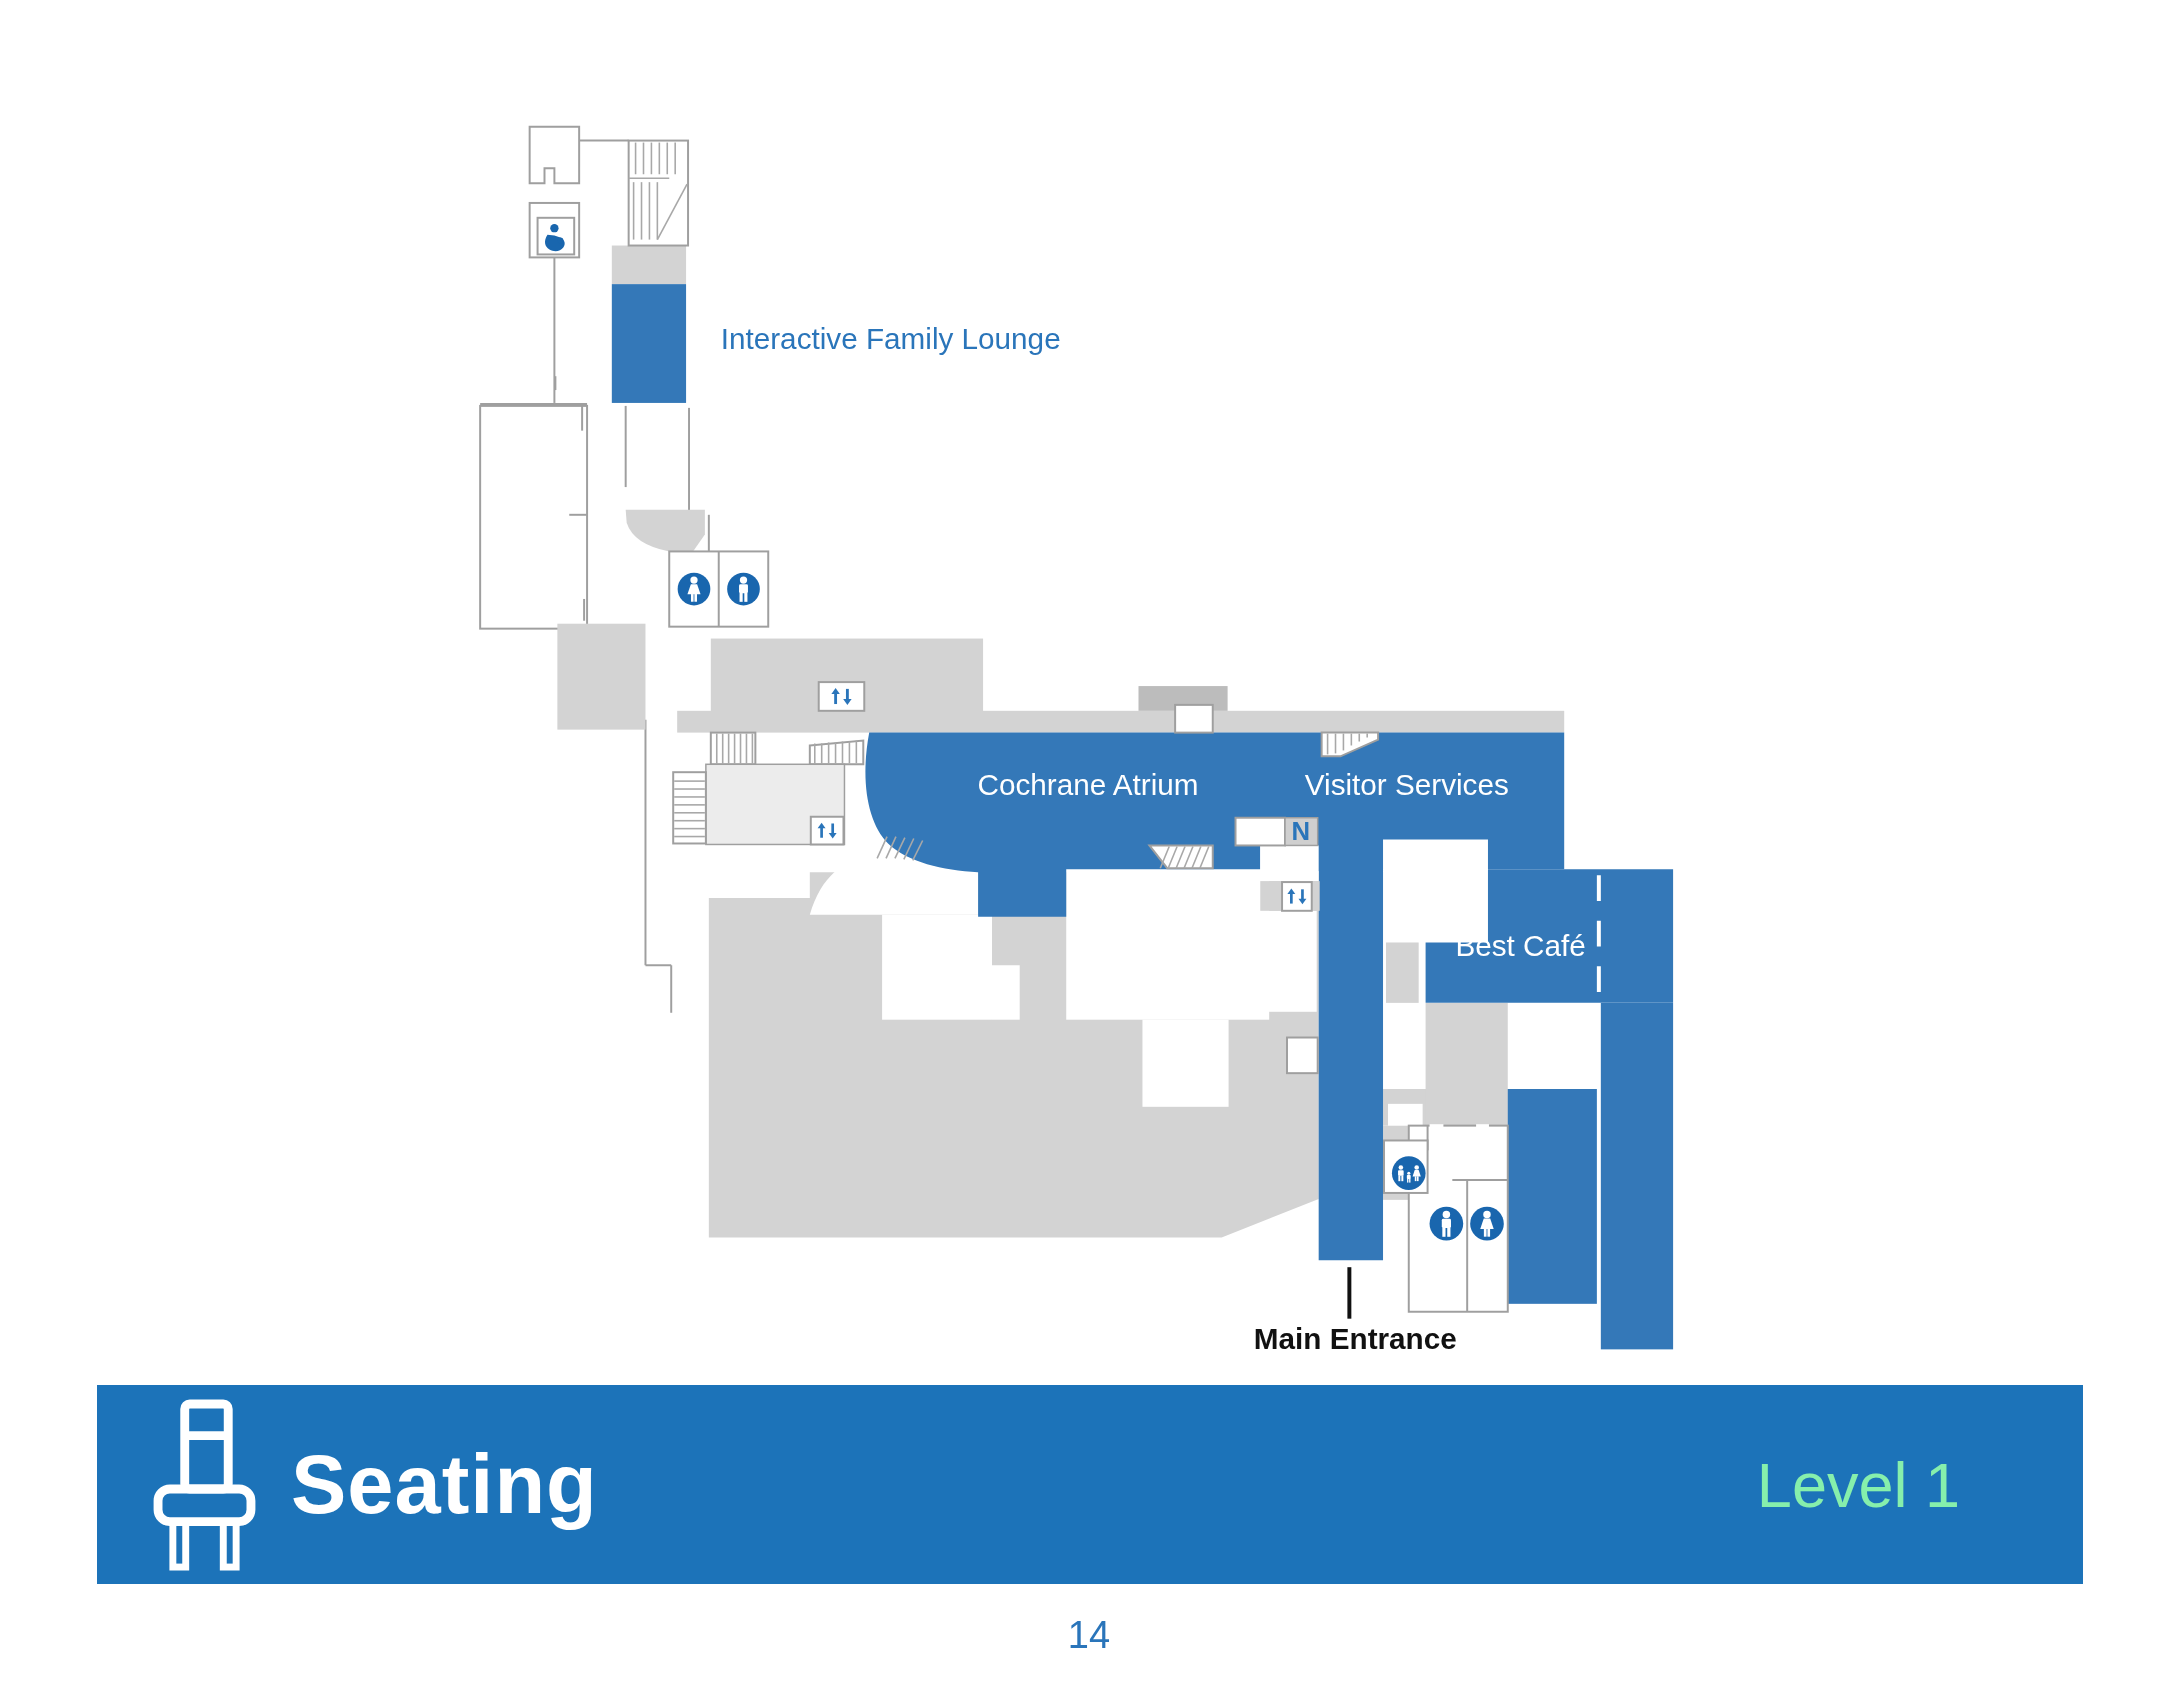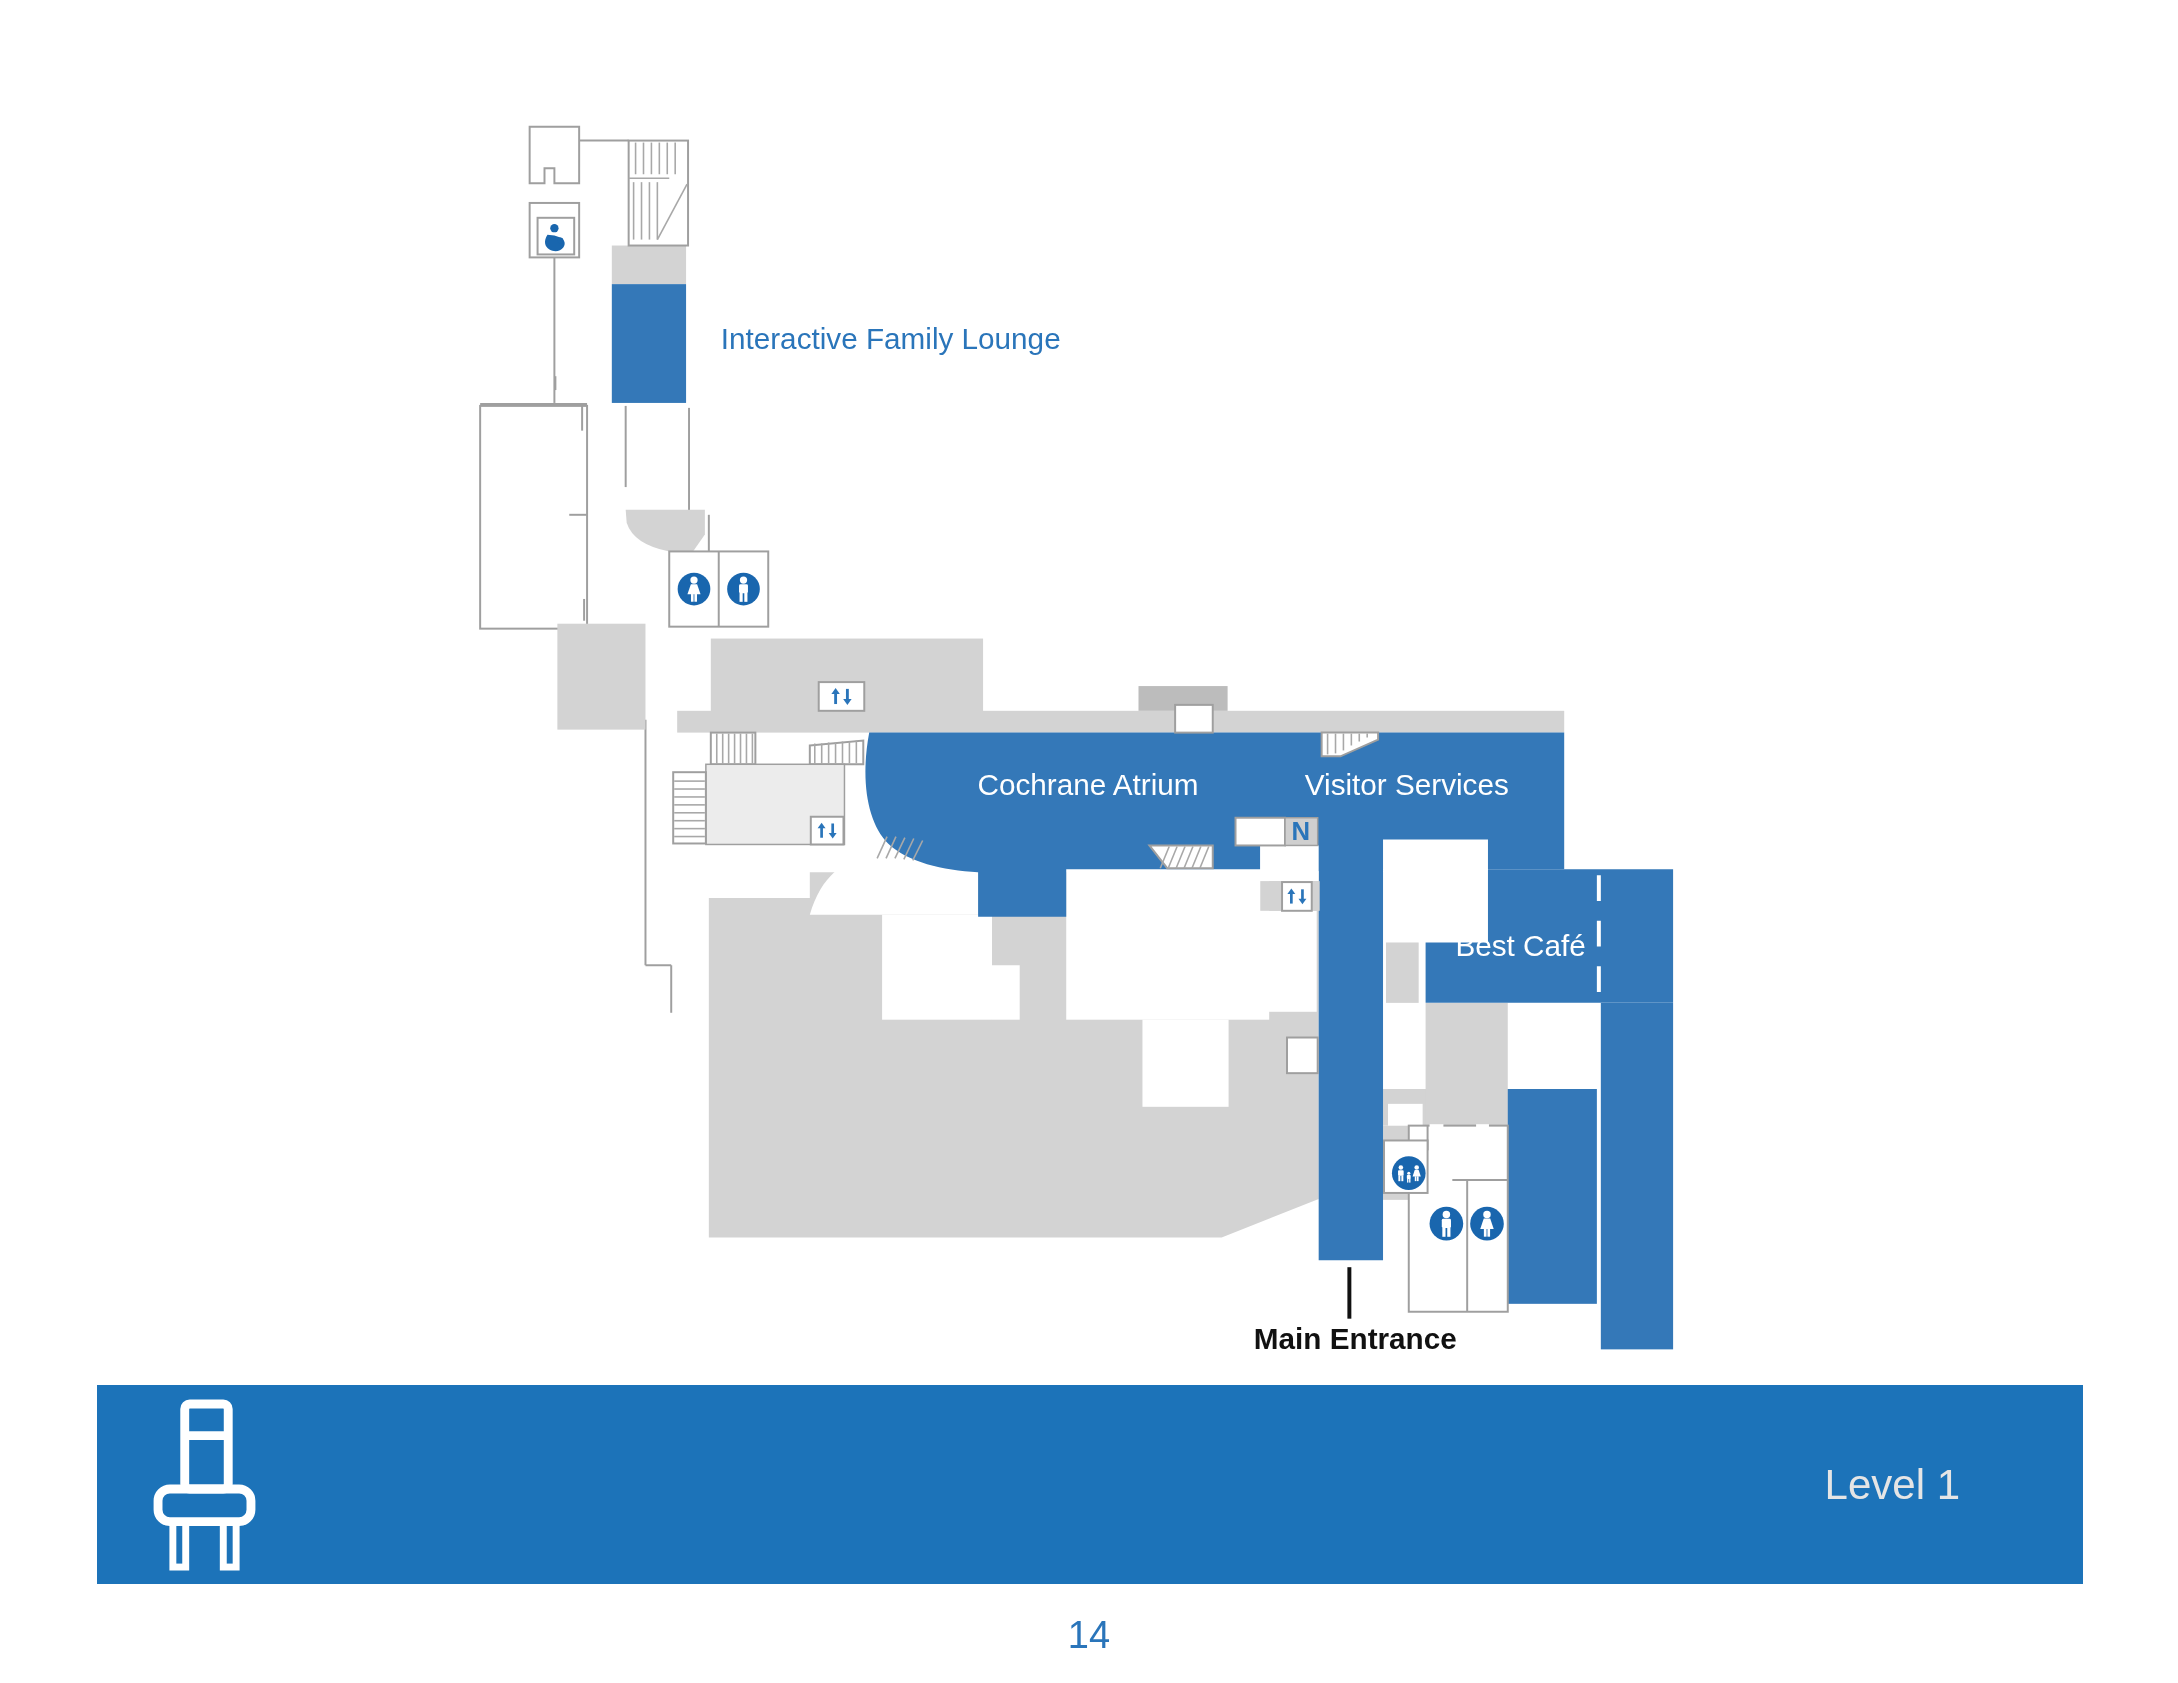--- a/index.html
+++ b/index.html
@@ -26,21 +26,21 @@
   .arrow-head{fill:var(--label_blue);}
   .maplabel{fill:#ffffff;font-size:30px;font-family:"Liberation Sans",sans-serif;}
   .bluelabel{fill:var(--label_blue);font-size:30px;}
   .blacklabel{fill:var(--entrance_black);font-size:30px;font-weight:700;}
 
   
   .banner{position:absolute;left:97px;top:1385px;width:1986px;height:199px;
           background:var(--banner_blue);display:flex;align-items:center;}
   .banner .chair{margin-left:54px;flex:0 0 auto;display:block;}
   .banner-title{color:#fff;font-size:83px;font-weight:700;margin-left:33px;letter-spacing:1px;}
-  .banner-level{color:#e5e5e5;font-size:42px;font-weight:400;margin-left:auto;margin-right:123px;}
+  .banner-level{color:#86efac;font-size:63px;font-weight:400;margin-left:auto;margin-right:123px;}
 
   .page-number{position:absolute;left:1089px;top:1614px;transform:translateX(-50%);
                color:var(--label_blue);font-size:38px;font-weight:400;}
 </style>
 </head>
 <body>
 
 <div class="stage">
 
   <svg class="plan-svg" width="2178" height="1683" viewBox="0 0 2200 1700">
@@ -287,18 +287,19 @@
   </svg>
 
   <div class="banner">
     <svg class="chair" width="107" height="172" viewBox="0 0 108 174">
       <rect x="34" y="5" width="44" height="86" rx="5" fill="none" stroke="#fff" stroke-width="9"></rect>
       <line x1="34" y1="37" x2="78" y2="37" stroke="#fff" stroke-width="9"></line>
       <rect x="7" y="91" width="94" height="33" rx="12" fill="none" stroke="#fff" stroke-width="9"></rect>
       <rect x="22" y="124" width="13" height="46" fill="none" stroke="#fff" stroke-width="7"></rect>
       <rect x="73" y="124" width="13" height="46" fill="none" stroke="#fff" stroke-width="7"></rect>
     </svg>
+    <div class="banner-title">Seating</div>
     <div class="banner-level">Level 1</div>
   </div>
 
   <div class="page-number">14</div>
 </div>
 
 
 </body></html>

